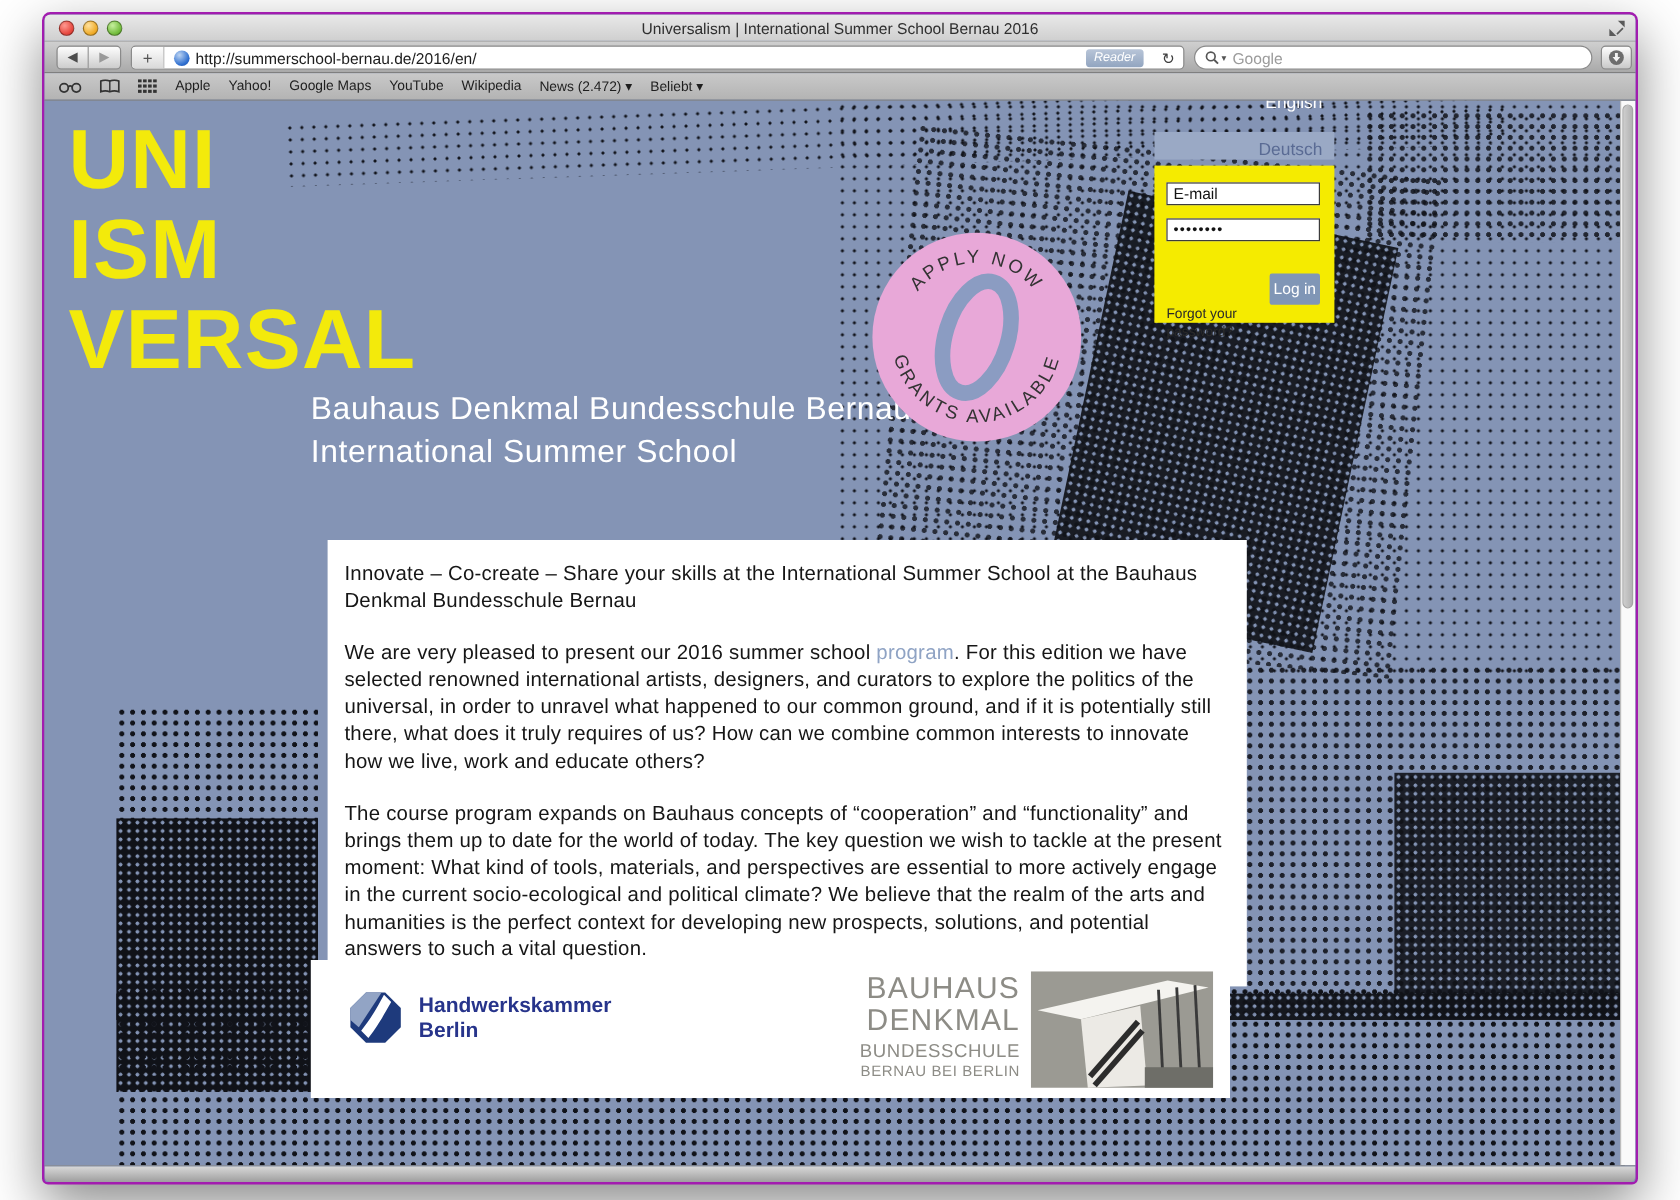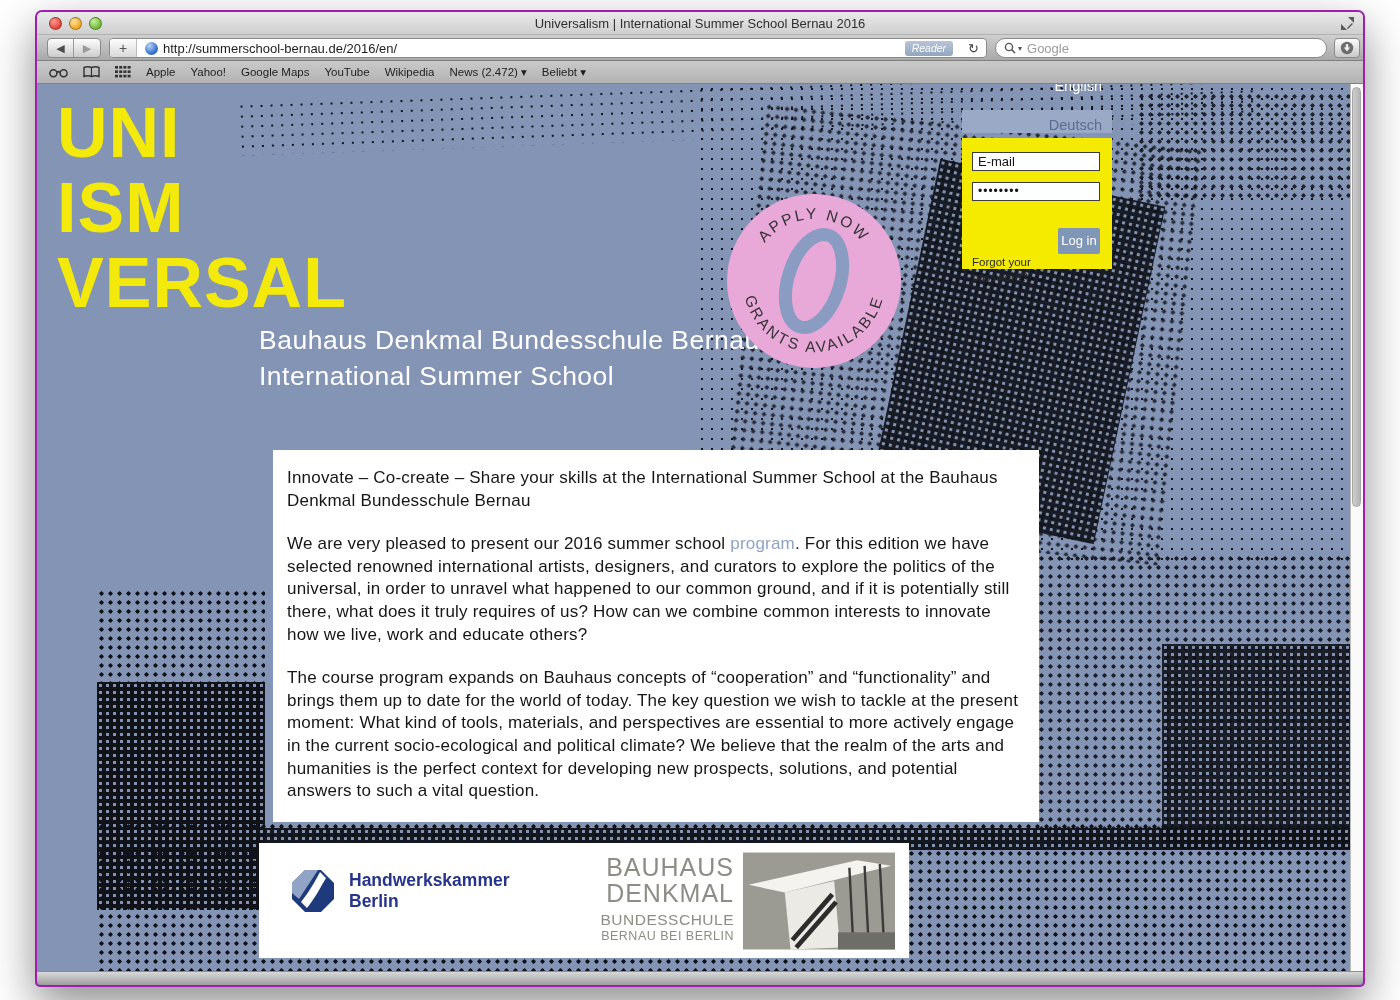--- a/index.html
+++ b/index.html
@@ -77,21 +77,21 @@
   .loginbtn { position:absolute; left:96px; top:90px; width:42px; height:26px; background:#8096b6;
               color:#fff; font-size:13px; text-align:center; line-height:26px; border-radius:2px; }
 
   .badge { position:absolute; z-index:1; left:689px; top:109px; width:176px; height:176px; }
 
   .mainbox { position:absolute; z-index:1; left:236px; top:366px; width:766px; height:372px; background:#ffffff;
              padding:17px 14px 0; overflow:hidden; }
   .mainbox p { font-size:17px; line-height:22.6px; color:#161616; letter-spacing:.2px; margin-bottom:21px; }
   .mainbox a { color:#8fa3c4; text-decoration:none; }
 
-  .footerbox { position:absolute; z-index:1; left:222px; top:759px; width:650px; height:115px; background:#ffffff; }
+  .footerbox { position:absolute; z-index:1; left:222px; top:716px; width:766px; height:115px; background:#ffffff; }
   .hwk { position:absolute; left:32px; top:26px; display:flex; align-items:center; gap:14px; }
   .hwk-text { font-size:17.5px; line-height:21px; font-weight:700; color:#27348b; }
   .bauhaus { position:absolute; right:14px; top:8px; display:flex; gap:9px; align-items:flex-start; }
   .bauhaus-text { display:flex; flex-direction:column; align-items:flex-end; color:#8d8c86; padding-top:3px; }
   .bh-big   { font-size:25px; line-height:26px; letter-spacing:1px; }
   .bh-mid   { font-size:15.5px; line-height:18px; letter-spacing:.5px; margin-top:5px; }
   .bh-small { font-size:12.5px; line-height:15px; letter-spacing:.5px; }
 
   .scrollbar { position:absolute; right:0; top:0; bottom:0; width:13px; background:#fafafa;
                border-left:1px solid #bdbdbd; z-index:2; }

